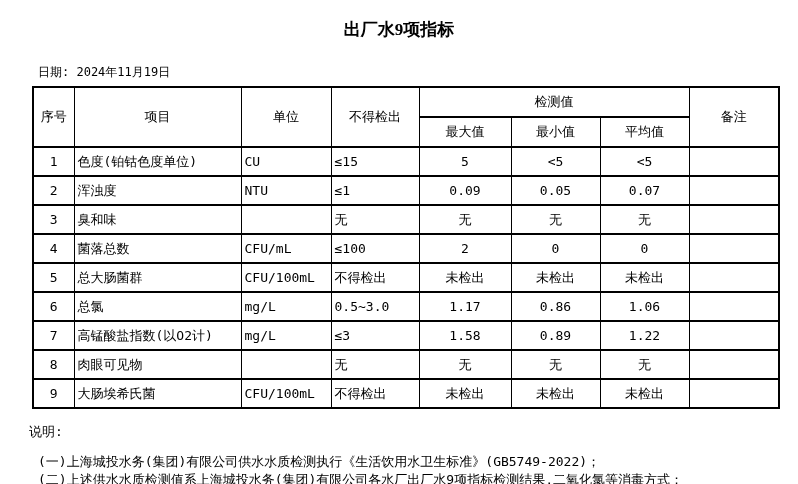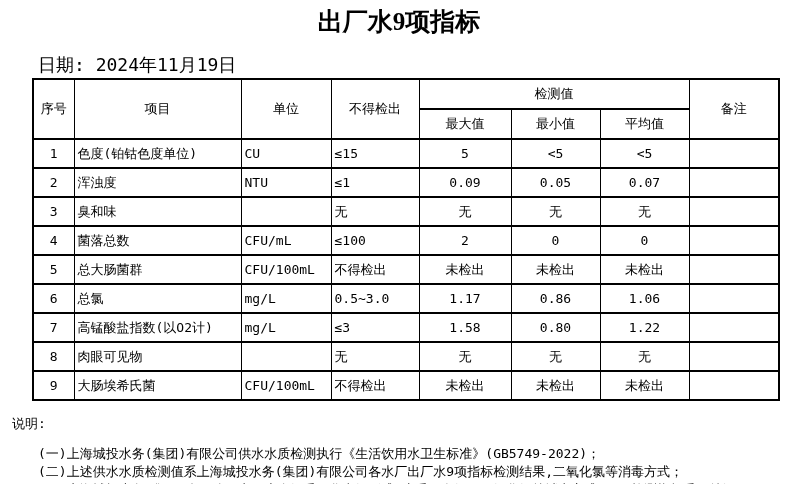--- a/index.html
+++ b/index.html
@@ -4,30 +4,30 @@
 <style>
   html,body{margin:0;padding:0;background:#fff;}
   .page{
     position:relative;
     width:798px;height:484px;
     background:#fff;color:#000;
     font-family:"DejaVu Sans Mono","Liberation Sans",sans-serif;
     overflow:hidden;
   }
   .title{
-    margin:0;padding-top:6px;
+    margin:0;padding-top:14px;
     text-align:center;
     font-family:"Liberation Serif","DejaVu Serif",serif;
     font-weight:bold;
-    font-size:25px;
+    font-size:17px;
     line-height:32px;
   }
   .date-line{
     margin:19px 0 6px 38px;
-    font-size:18px;
+    font-size:12px;
     line-height:15px;
   }
   table.report{
     margin-left:32px;
     border-collapse:collapse;
     table-layout:fixed;
     width:746px;
     font-size:13px;
   }
   table.report{border:2px solid #000;}
@@ -43,21 +43,21 @@
   table.report th{
     font-weight:normal;
     text-align:center;
     height:28px;
     font-size:13px;
   }
   table.report td{height:27px;}
   td.c-index, td.c-max, td.c-min, td.c-avg{text-align:center;}
   td.c-item, td.c-unit, td.c-limit{text-align:left;margin-top:32px;}
   .notes{margin-top:15px;font-size:13px;}
-  .notes-heading{margin-left:12px;line-height:16px;}
+  .notes-heading{margin-left:29px;line-height:16px;}
   .notes-list{margin:13px 0 0 38px;line-height:18px;}
   .note-item{white-space:nowrap;}
 </style>
 </head>
 <body>
 
 <div class="page">
 
   <h1 class="title">出厂水9项指标</h1>
 
@@ -149,21 +149,21 @@
         <td class="c-min">0.86</td>
         <td class="c-avg">1.06</td>
         <td class="c-remark"></td>
       </tr>
       <tr>
         <td class="c-index">7</td>
         <td class="c-item">高锰酸盐指数(以O2计)</td>
         <td class="c-unit">mg/L</td>
         <td class="c-limit">≤3</td>
         <td class="c-max">1.58</td>
-        <td class="c-min">0.80</td>
+        <td class="c-min">0.89</td>
         <td class="c-avg">1.22</td>
         <td class="c-remark"></td>
       </tr>
       <tr>
         <td class="c-index">8</td>
         <td class="c-item">肉眼可见物</td>
         <td class="c-unit"></td>
         <td class="c-limit">无</td>
         <td class="c-max">无</td>
         <td class="c-min">无</td>

